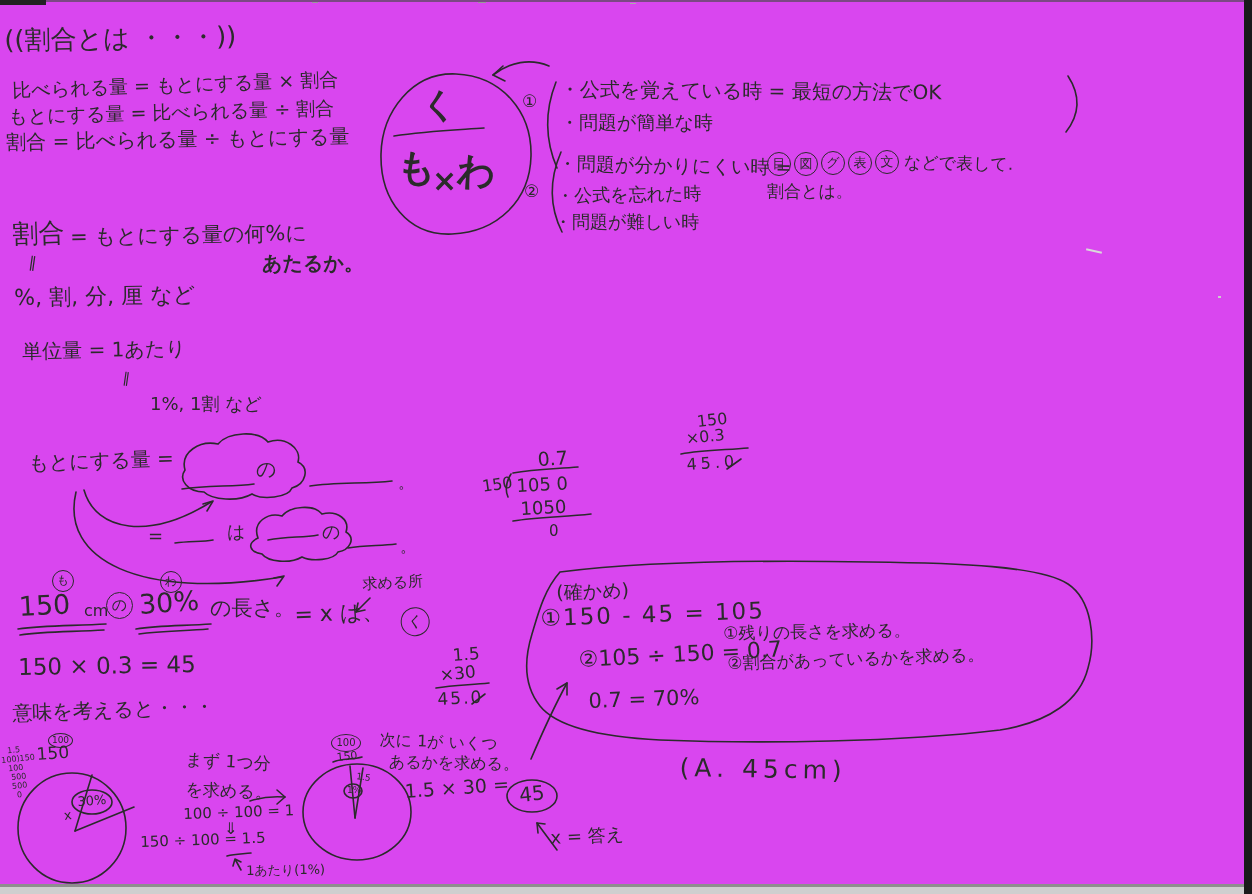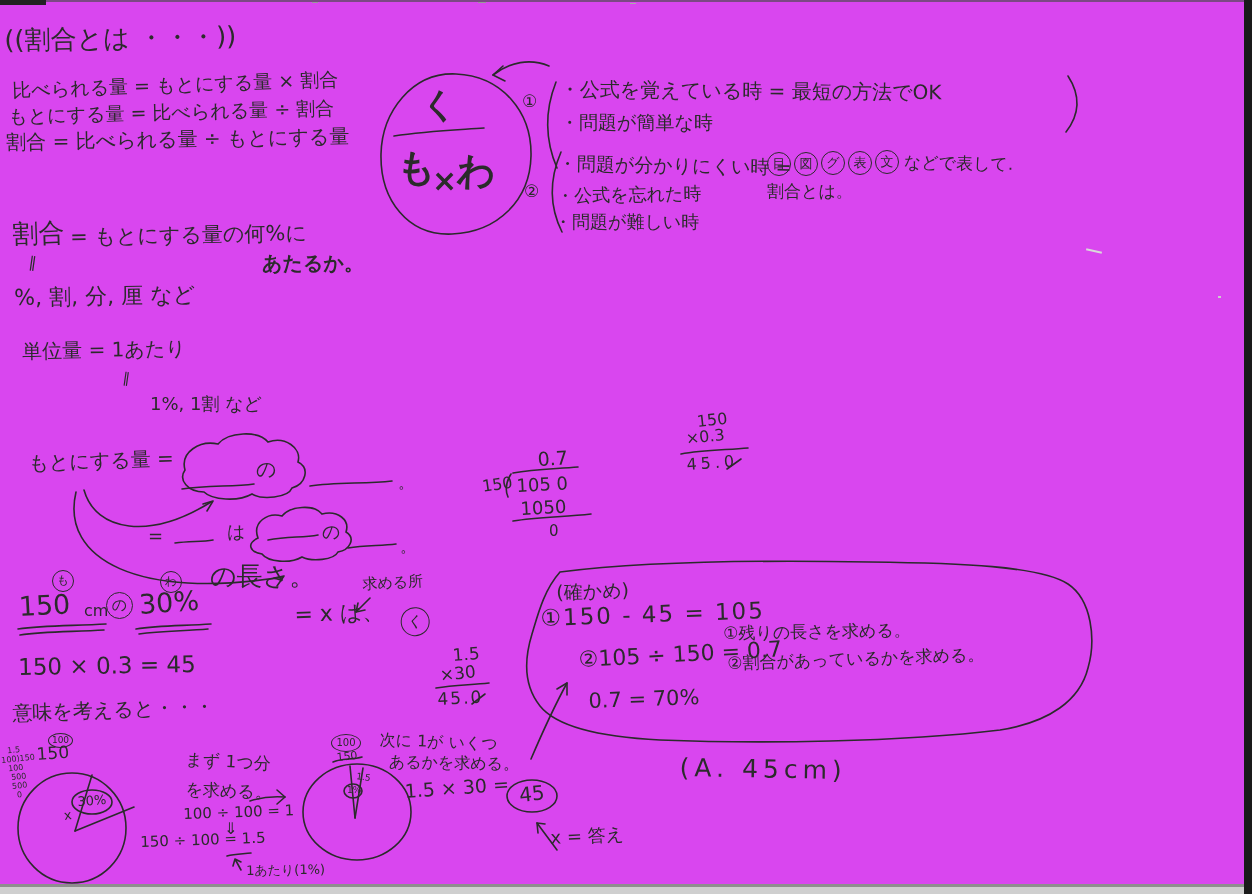--- a/index.html
+++ b/index.html
@@ -128,21 +128,21 @@
   <div class="t" style="left:227px;top:522px;font-size:18px;">は</div>
   <div class="t" style="left:322px;top:522px;font-size:18px;">の</div>
   <div class="t" style="left:400px;top:538px;font-size:16px;">。</div>
 
   <span class="circ" style="left:52px;top:570px;width:22px;height:22px;line-height:19px;font-size:12px;">も</span>
   <div class="t" style="left:18px;top:592px;font-size:27px;transform:rotate(-3deg);">150</div>
   <div class="t" style="left:84px;top:602px;font-size:16px;">cm</div>
   <span class="circ" style="left:106px;top:592px;width:27px;height:27px;line-height:24px;font-size:15px;">の</span>
   <div class="t" style="left:138px;top:590px;font-size:27px;transform:rotate(-4deg);">30%</div>
   <span class="circ" style="left:160px;top:571px;width:22px;height:22px;line-height:19px;font-size:12px;">わ</span>
-  <div class="t" style="left:210px;top:564px;font-size:26px;font-family:Liberation Mono, monospace;">の長さ。</div>
+  <div class="t" style="left:210px;top:597px;font-size:21px;">の長さ。</div>
   <div class="t" style="left:294px;top:603px;font-size:22px;transform:rotate(-2deg);">= x は、</div>
   <span class="circ" style="left:402px;top:606px;width:29px;height:29px;line-height:26px;font-size:15px;transform:rotate(5deg);">く</span>
   <div class="t" style="left:362px;top:576px;font-size:15px;transform:rotate(-3deg);">求める所</div>
 
   <div class="t" style="left:18px;top:655px;font-size:23px;transform:rotate(-1deg);">150 × 0.3 = 45</div>
 
   <div class="t" style="left:537px;top:449px;font-size:19px;transform:rotate(-3deg);">0.7</div>
   <div class="t" style="left:481px;top:478px;font-size:16px;transform:rotate(-8deg);">150</div>
   <div class="t" style="left:516px;top:476px;font-size:18px;transform:rotate(-3deg);">105 0</div>
   <div class="t" style="left:520px;top:499px;font-size:18px;transform:rotate(-3deg);">1050</div>

